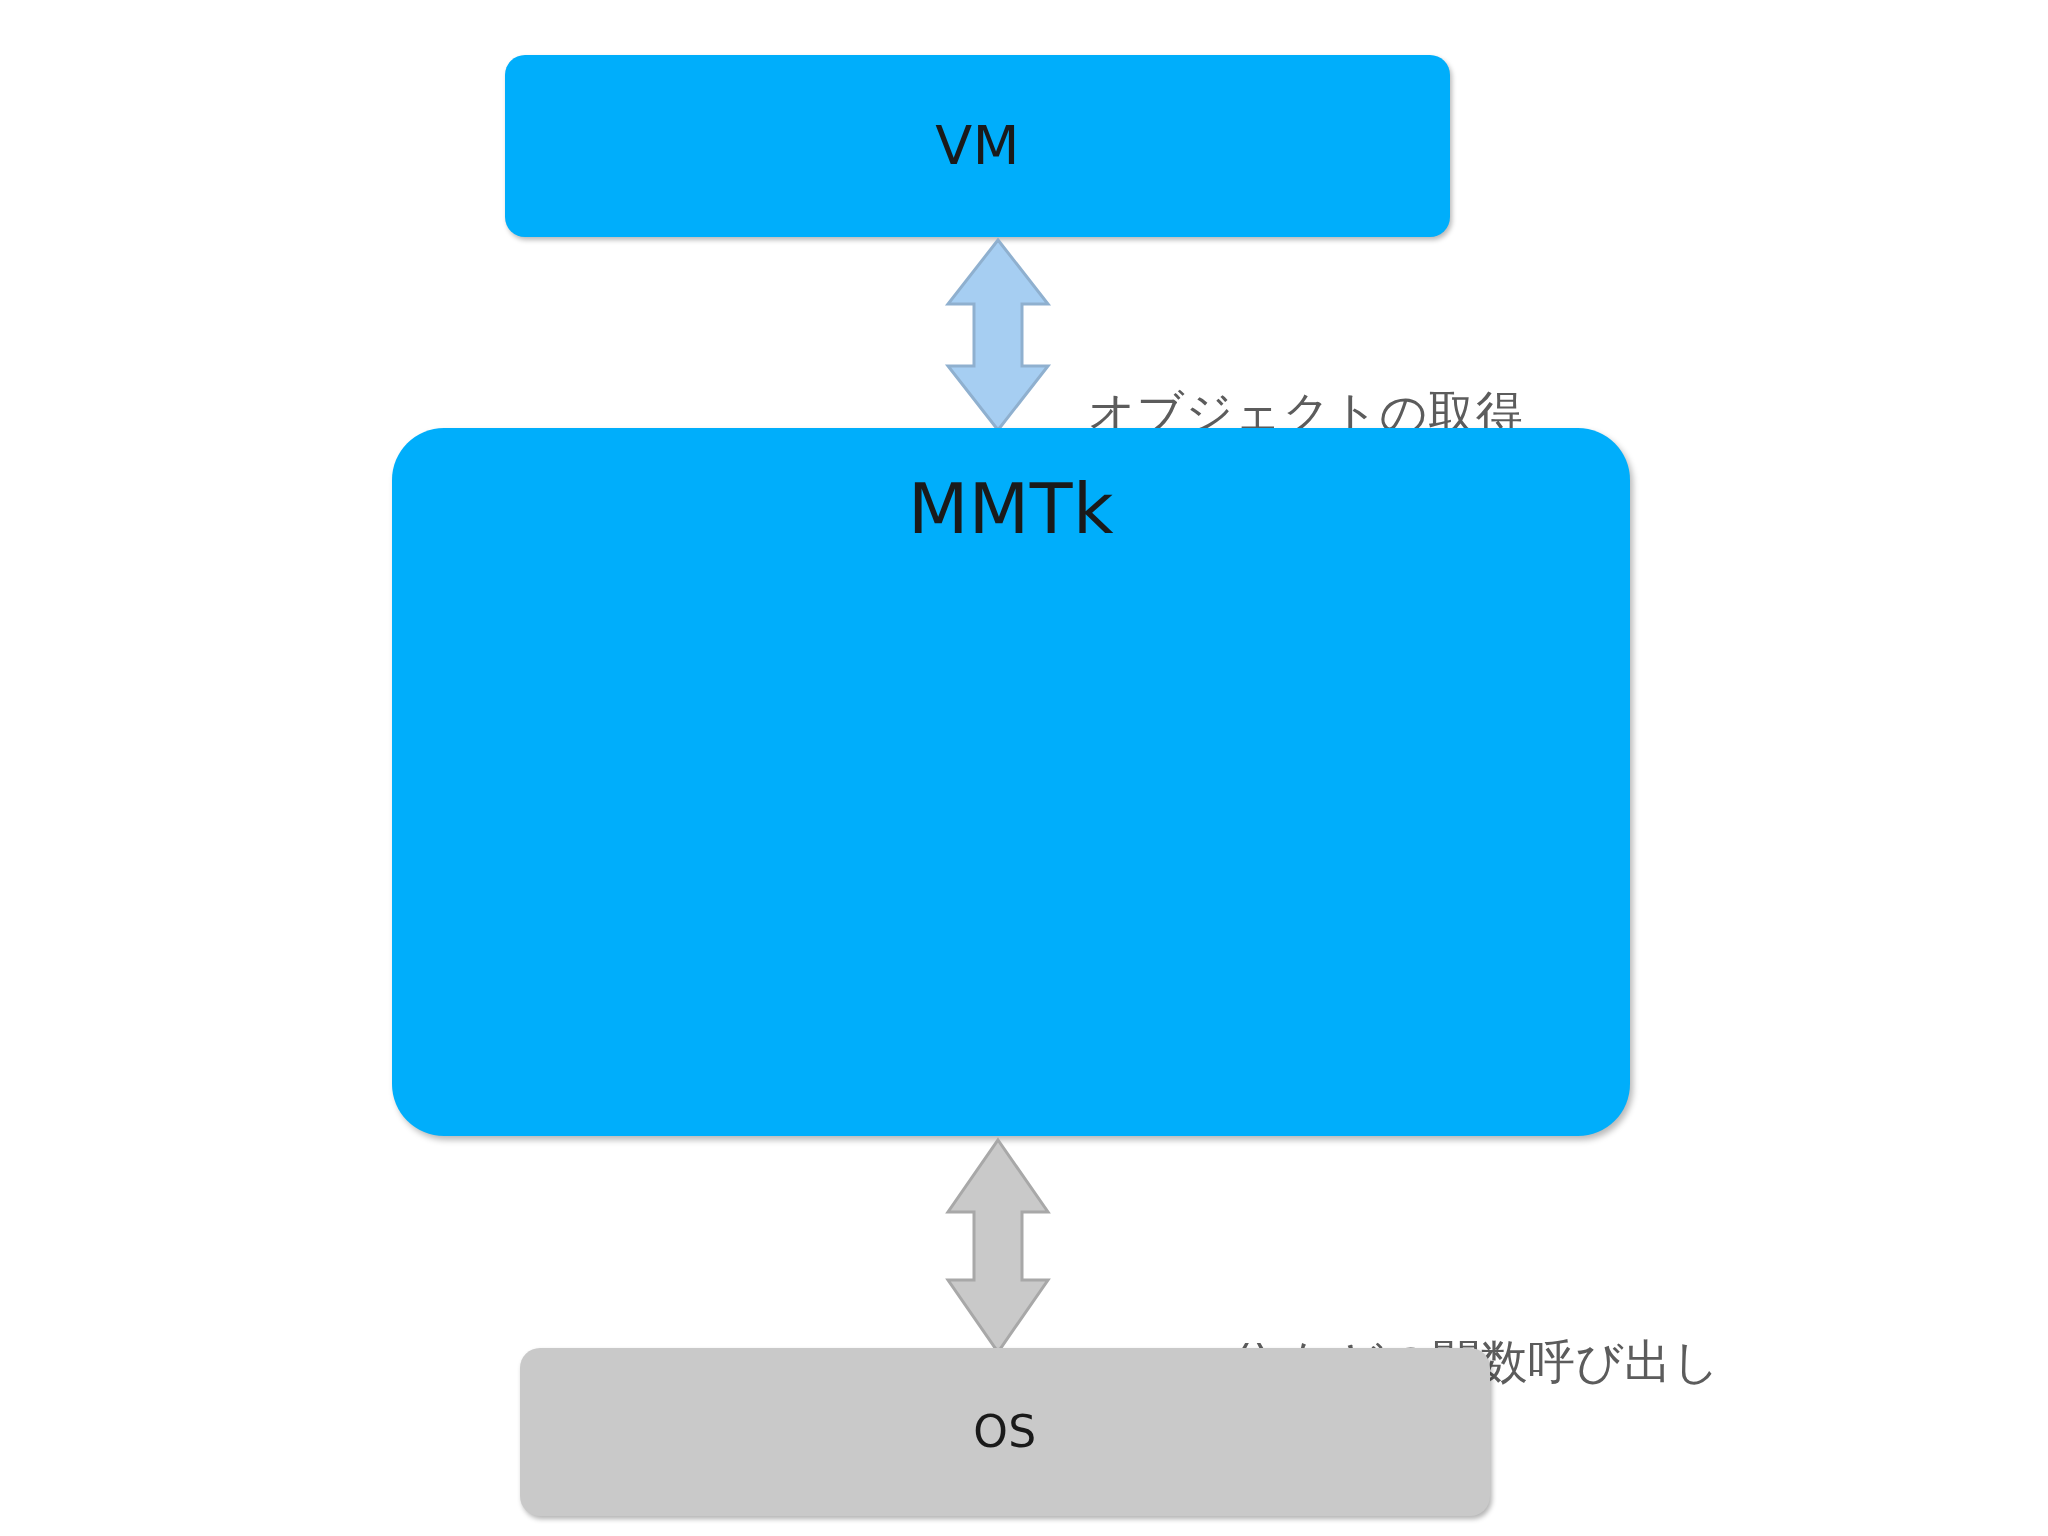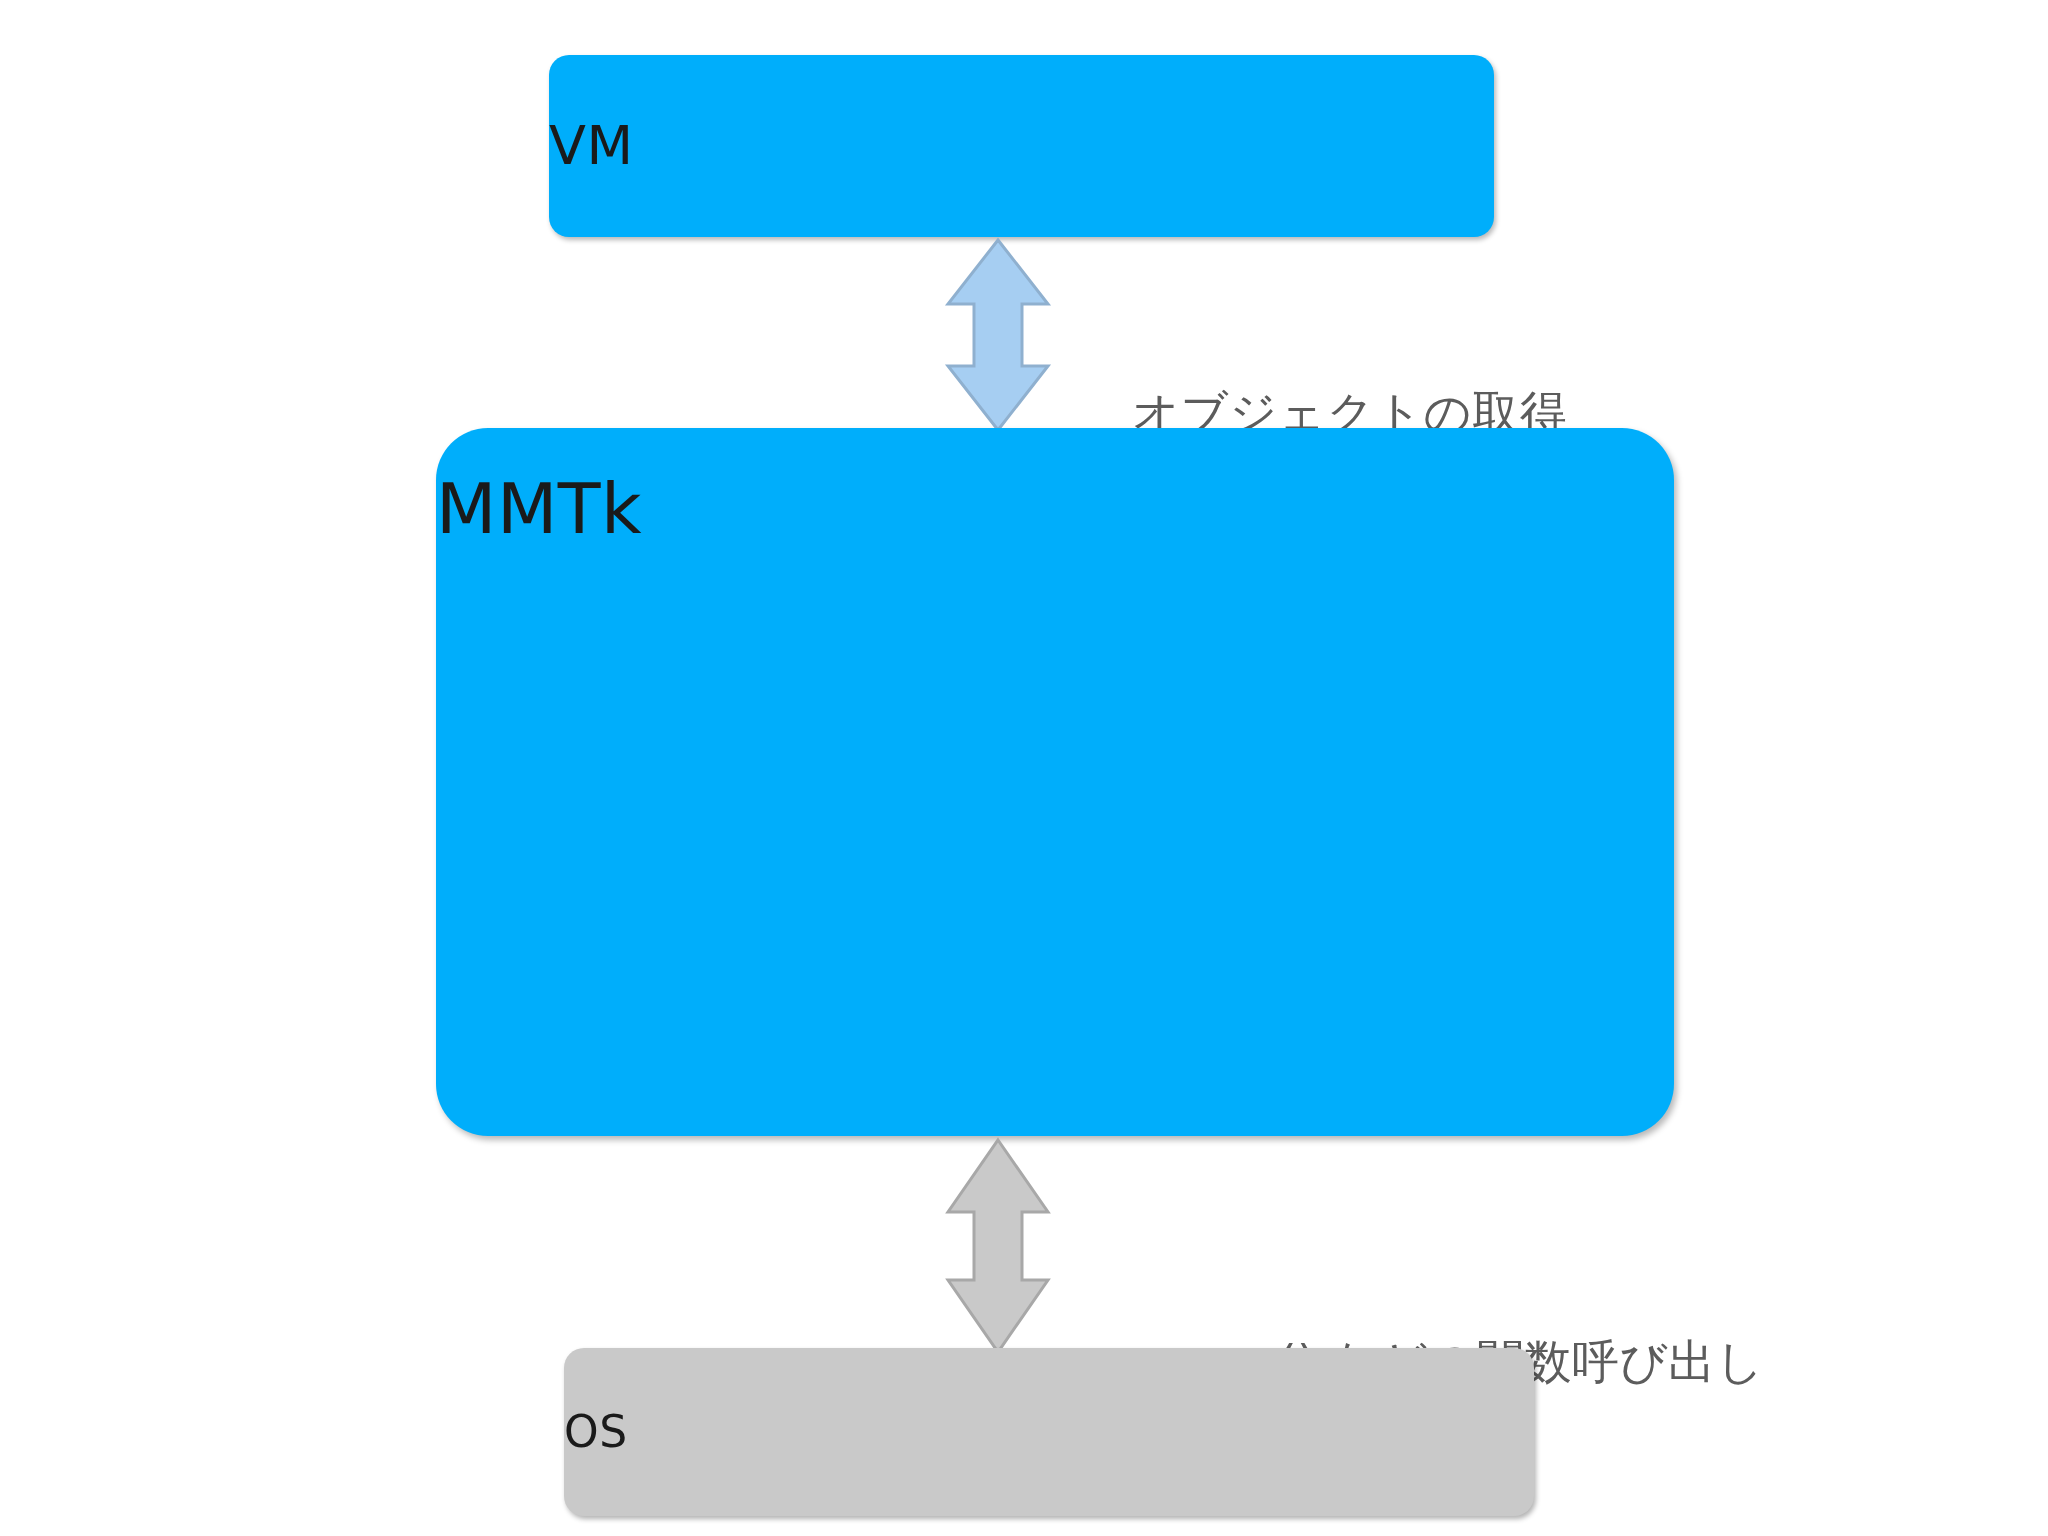--- a/index.html
+++ b/index.html
@@ -15,22 +15,22 @@
     width: 2048px;
     height: 1536px;
     background: #ffffff;
     overflow: hidden;
   }
 
   
   .box {
     position: absolute;
     display: flex;
+    justify-content: center;
     box-sizing: border-box;
-    margin-left: 44px;
   }
   .box-label {
     color: #1a1a1a;
     font-weight: 400;
     letter-spacing: 0.5px;
     line-height: 1;
     white-space: nowrap;
   }
 
   
@@ -112,21 +112,21 @@
     letter-spacing: 0.5px;
   }
   #caption-vm-mmtk {
     left: 1088px;
     top: 263px;
   }
   #caption-mmtk-os {
     left: 1082px;
     top: 1212px;
   }
-  .caption-line { display: block; margin-left: 44px; }
+  .caption-line { display: block; }
 </style>
 </head>
 <body>
 
 <div id="canvas">
 
   <div class="box" id="vm-box">
     <span class="box-label">VM</span>
   </div>
 

